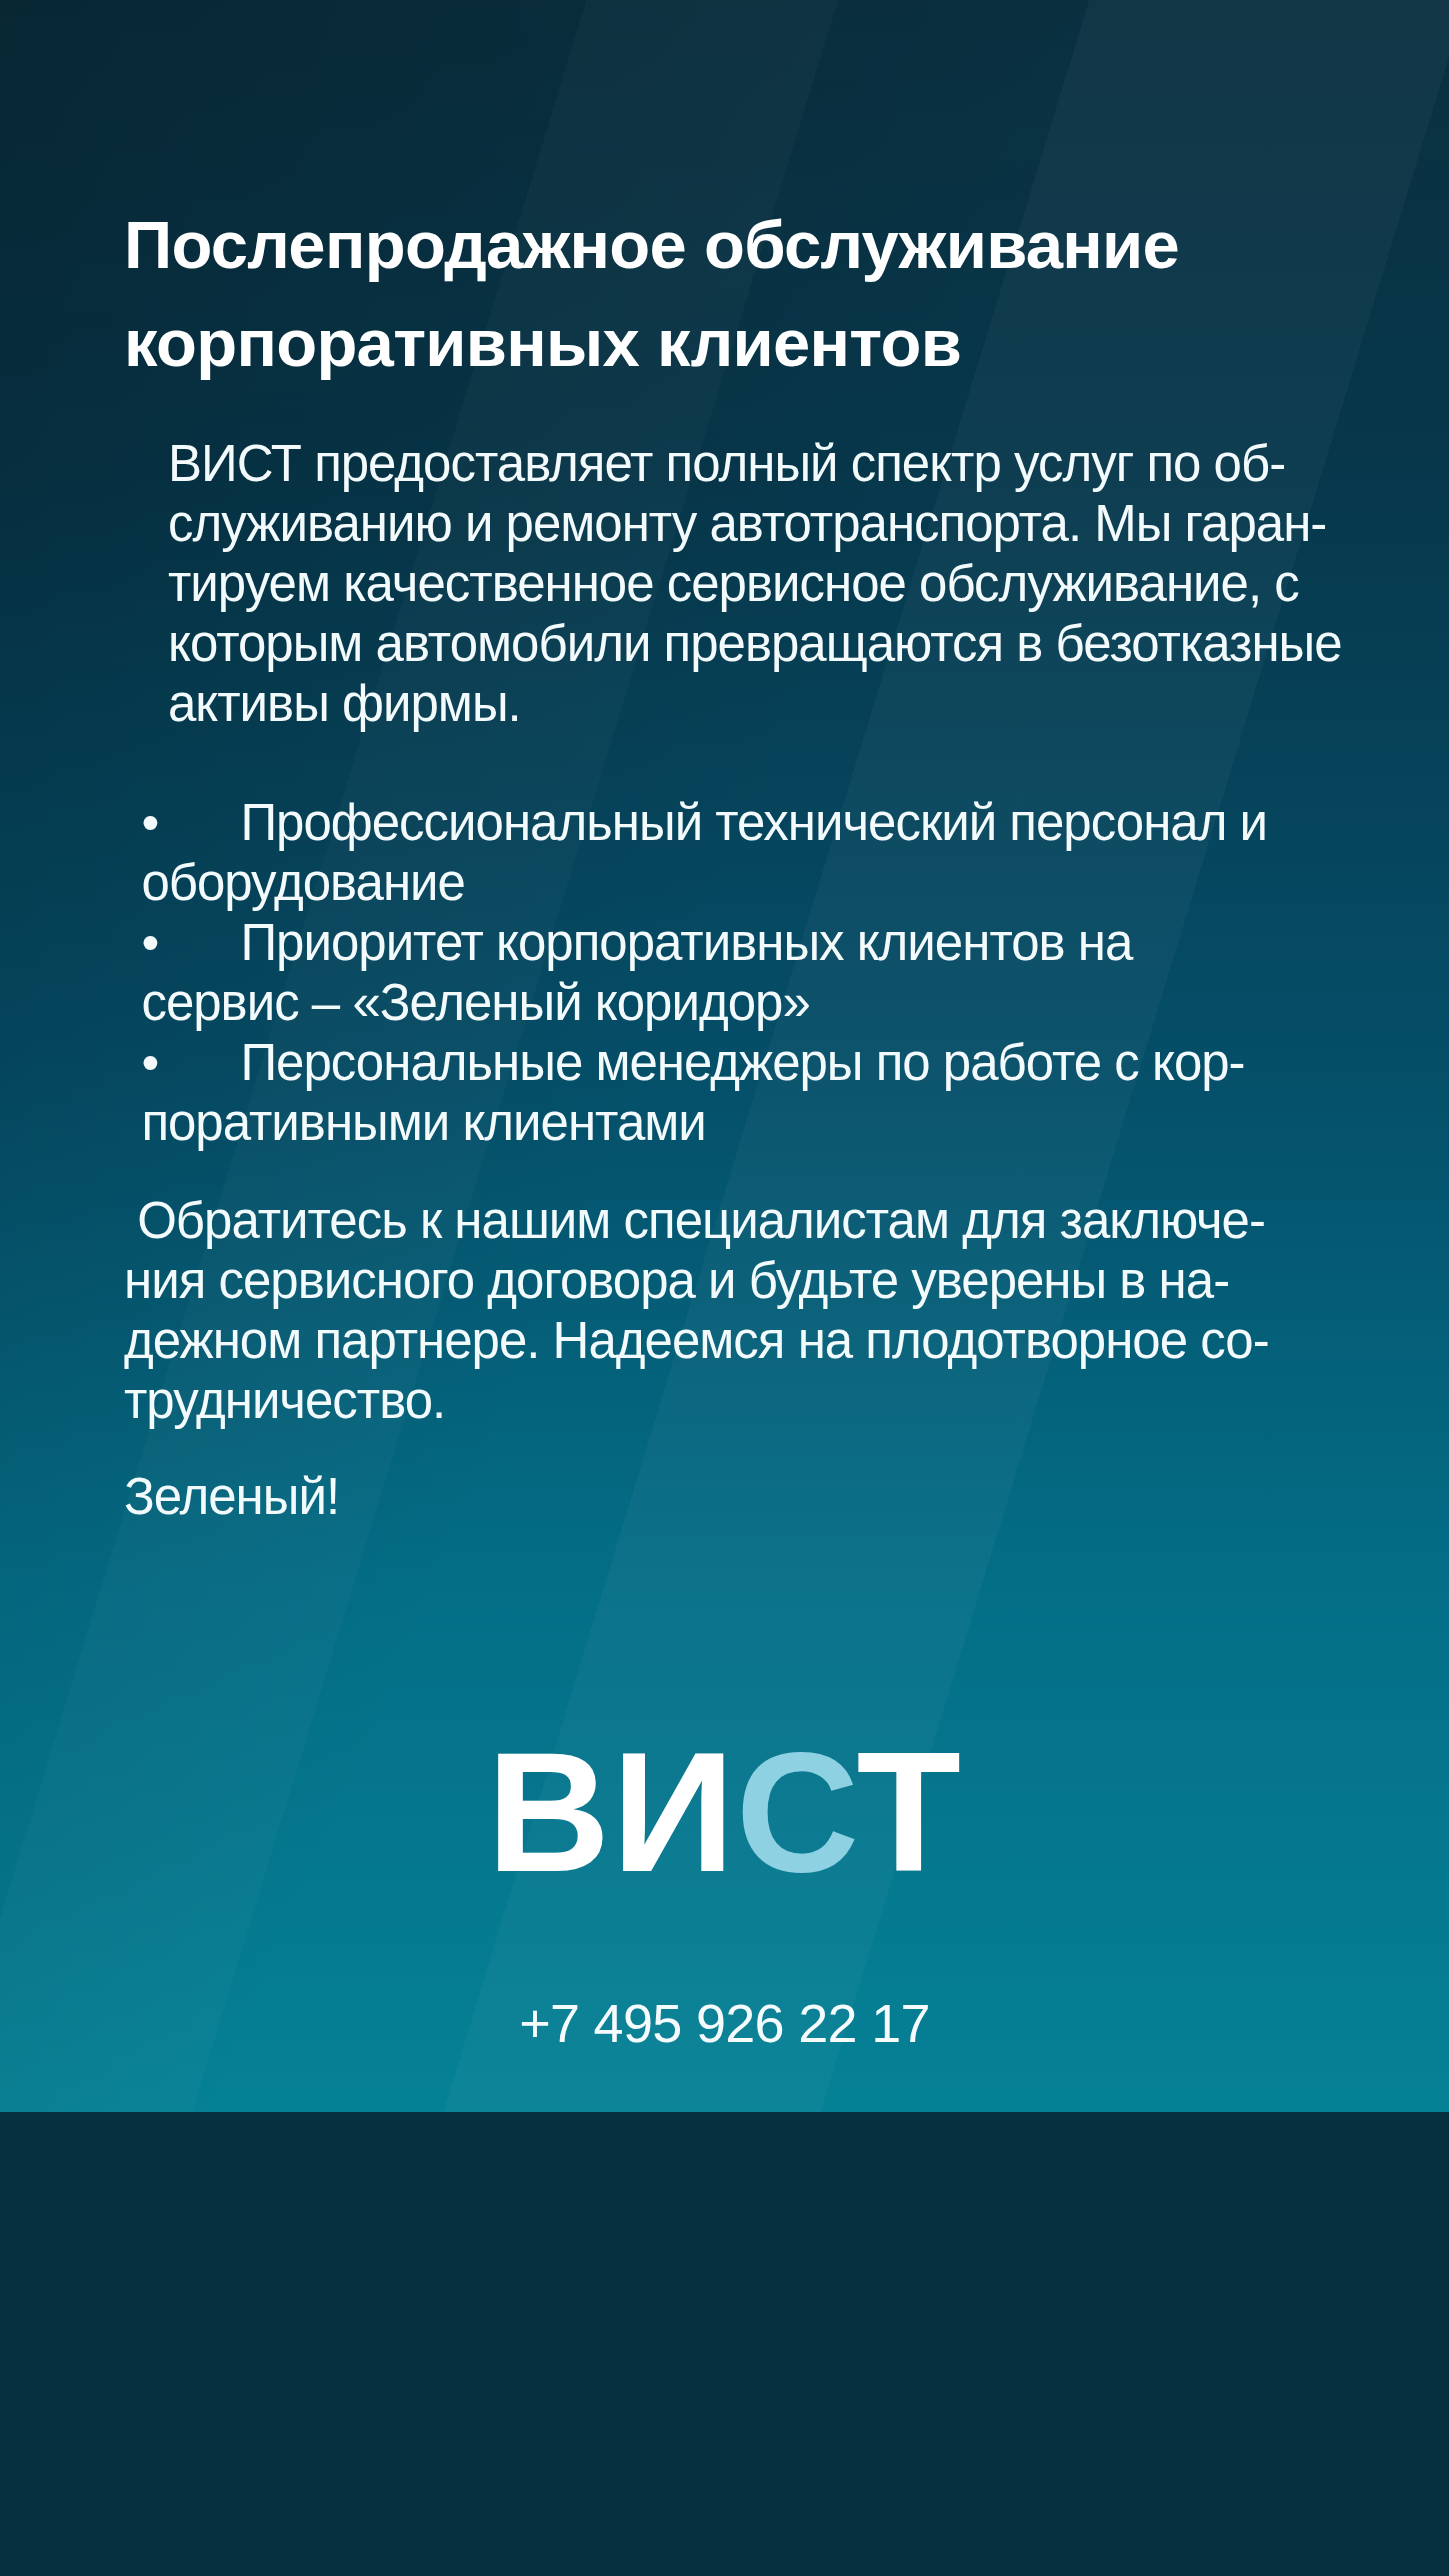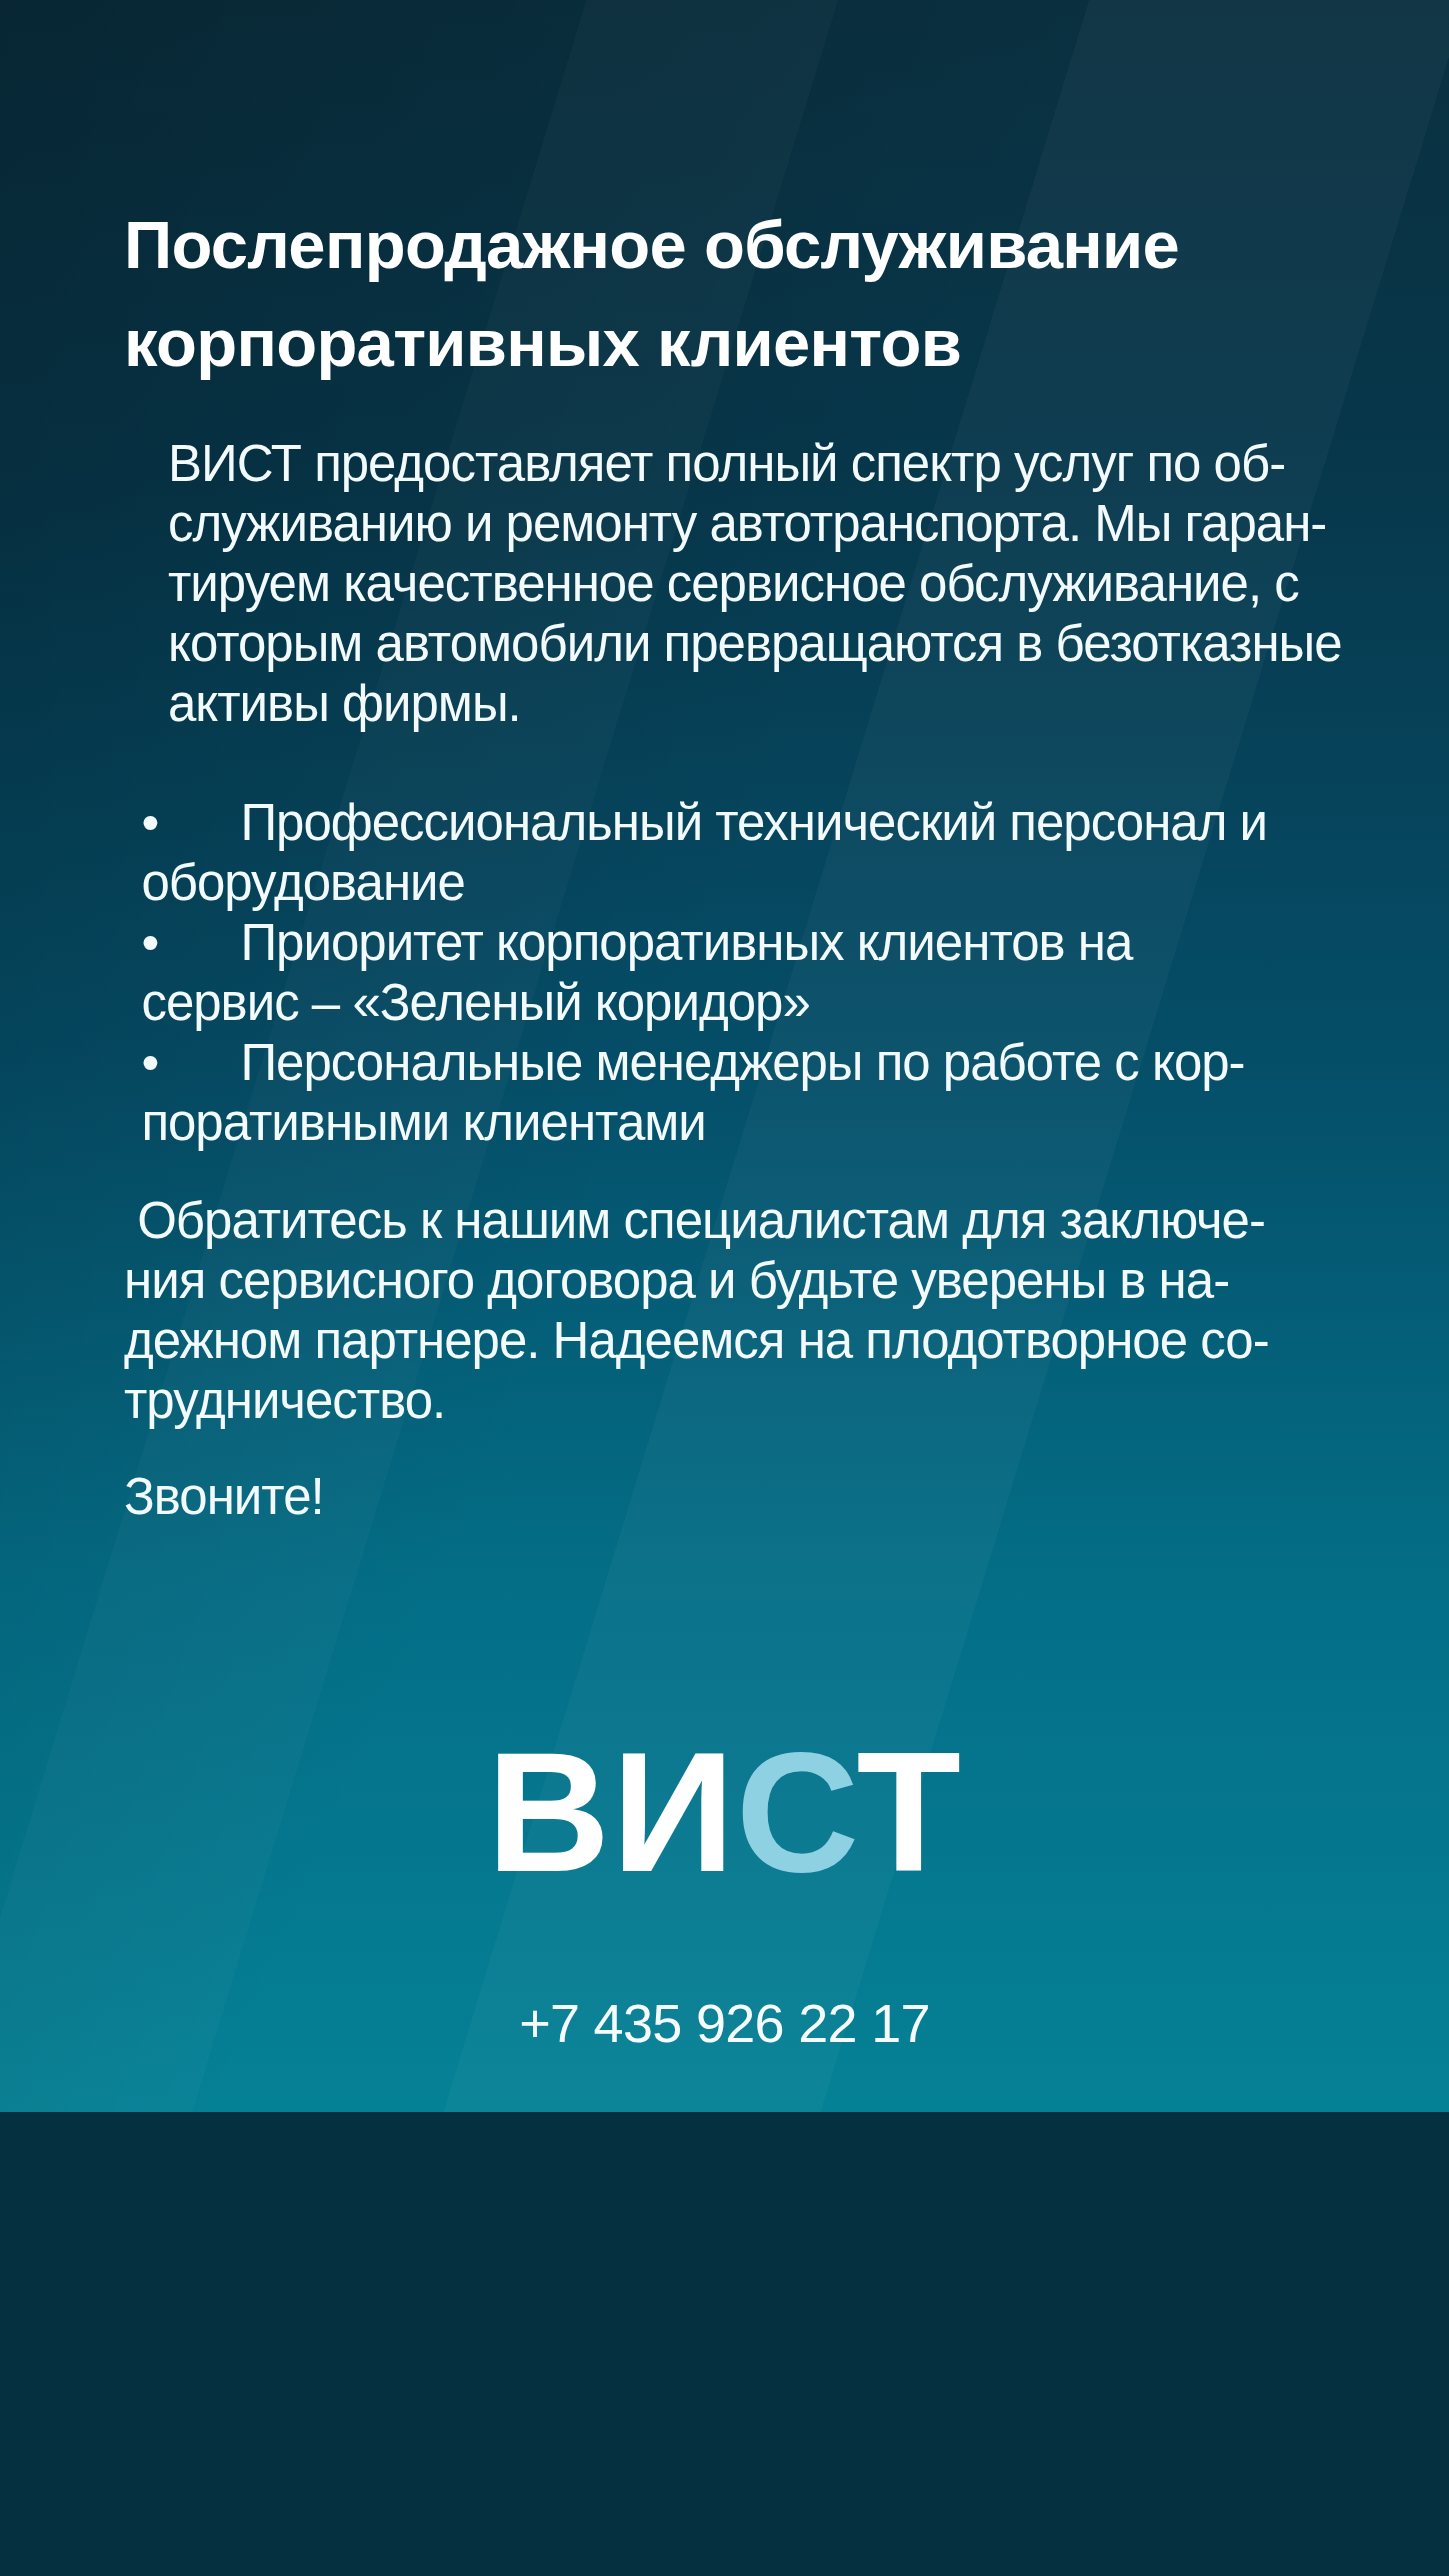--- a/index.html
+++ b/index.html
@@ -105,24 +105,24 @@
       <div class="body item">
         <span class="bullet">•</span><span>Приоритет корпоративных клиентов на<br>сервис – «Зеленый коридор»</span>
       </div>
       <div class="body item">
         <span class="bullet">•</span><span>Персональные менеджеры по работе с кор-<br>поративными клиентами</span>
       </div>
     </div>
 
     <p class="body closing">&nbsp;Обратитесь к нашим специалистам для заключе-<br>ния сервисного договора и будьте уверены в на-<br>дежном партнере. Надеемся на плодотворное со-<br>трудничество.</p>
 
-    <p class="body cta">Звоните!</p>
+    <p class="body cta">Зеленый!</p>
   </div>
 
   <div class="logo">
     <span>ВИ</span><span style="color: rgb(142, 209, 227);">С</span><span>Т</span>
   </div>
 
   <div class="footer">
-    <div>+7 435 926 22 17</div>
+    <div>+7 495 926 22 17</div>
   </div>
 </div>
 
 
 </body></html>

